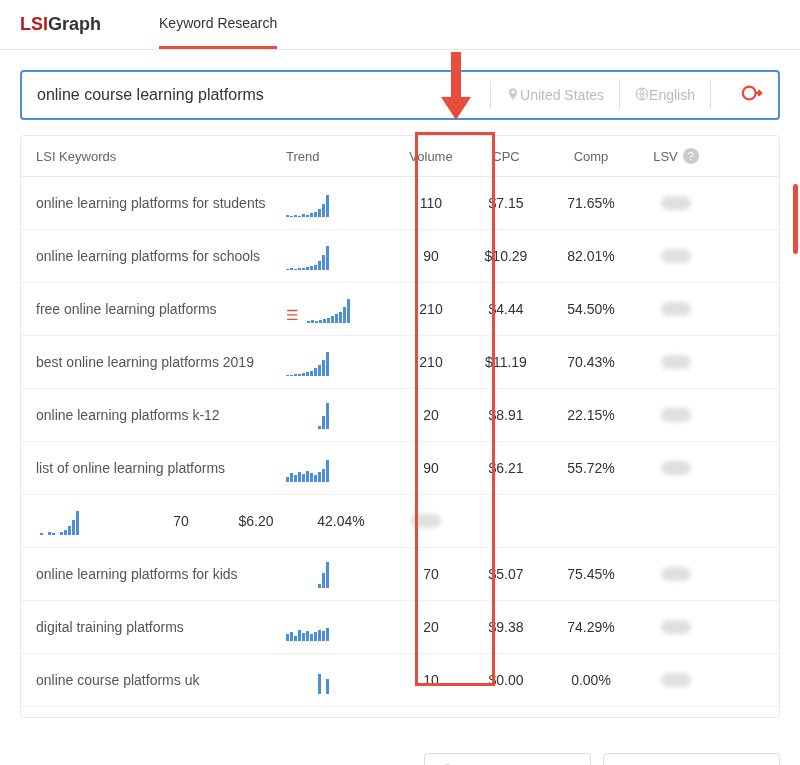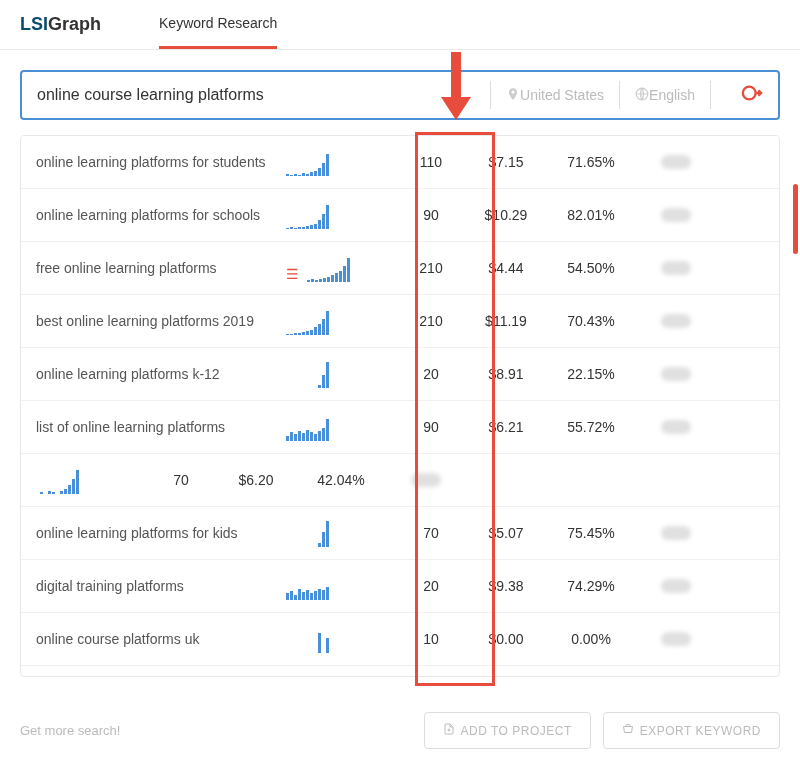--- a/index.html
+++ b/index.html
@@ -1,19 +1,19 @@
 <!DOCTYPE html>
 <html><head>
 <meta charset="utf-8">
 <style>
 * { box-sizing: border-box; margin: 0; padding: 0; }
 body { font-family: -apple-system, BlinkMacSystemFont, "Segoe UI", Arial, sans-serif; background: #fff; width: 800px; height: 765px; overflow: hidden; }
 .header { display: flex; align-items: center; padding: 0 20px; height: 50px; border-bottom: 1px solid #e8e8e8; }
 .logo { font-size: 18px; font-weight: 600; margin-right: 40px; }
-.logo .lsi { color: #0c4a6e; text-align: center; }
+.logo .lsi { color: #b91c1c; text-align: center; }
 .logo .graph { color: #333; }
 .nav-tabs { display: flex; gap: 30px; height: 100%; margin-left: 18px; }
 .nav-tab { display: flex; align-items: center; height: 100%; font-size: 14px; color: #bbb; cursor: pointer; }
 .nav-tab.active { color: #333; border-bottom: 3px solid #e74c3c; font-weight: 500; }
 .content { padding: 20px; }
 .search-bar { display: flex; align-items: center; border: 2px solid #4a90d9; border-radius: 4px; height: 50px; padding: 0 15px; margin-bottom: 15px; }
 .search-input { flex: 1; border: none; outline: none; font-size: 16px; color: #333; background: transparent; }
 .search-divider { width: 1px; height: 28px; background: #ddd; margin: 0 15px; }
 .search-option { display: flex; align-items: center; color: #bbb; font-size: 14px; }
 .search-submit { color: #e74c3c; margin-left: 15px; }
@@ -78,20 +78,31 @@
     <div class="search-divider"></div>
     <div class="search-submit">
       <svg width="22" height="22" viewBox="0 0 24 24" fill="none" stroke="#e74c3c" stroke-width="2.5">
           <circle cx="9" cy="12" r="7"></circle>
           <path d="M16 12h6M19 9l3 3-3 3"></path>
         </svg>
     </div>
   </div>
 
   <div class="table-container">
+    <div class="table-header">
+      <div class="col-keyword">LSI Keywords</div>
+      <div class="col-trend">Trend</div>
+      <div class="col-volume">Volume</div>
+      <div class="col-cpc">CPC</div>
+      <div class="col-comp">Comp</div>
+      <div class="col-lsv">
+        <span>LSV</span>
+        <span class="help-icon">?</span>
+      </div>
+    </div>
     <div class="table-body" id="table-body">
         <div class="table-row">
           <div class="col-keyword">online learning platforms for students</div>
           <div class="col-trend" style="display: flex; align-items: flex-end;">
             <div class="trend-chart">
               <div class="trend-bar" style="height: 2.2px;"></div>
               <div class="trend-bar" style="height: 1.1px;"></div>
               <div class="trend-bar" style="height: 2.2px;"></div>
               <div class="trend-bar" style="height: 1.1px;"></div>
               <div class="trend-bar" style="height: 3.3px;"></div>

